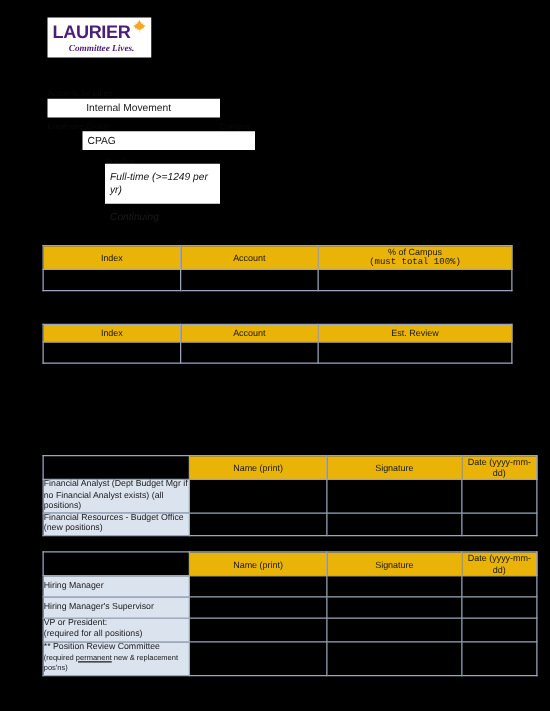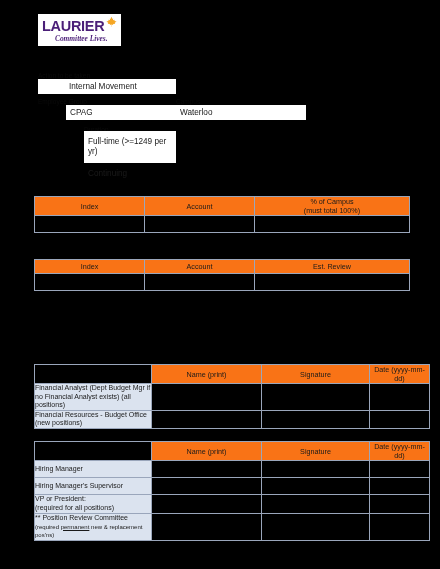--- a/index.html
+++ b/index.html
@@ -90,47 +90,49 @@
     font-family: "Liberation Sans", sans-serif;
     line-height: 10px;
   }
   .field-box.two-line {
     display: block;
     padding-top: 6px;
   }
   .field-box.two-line .line {
     display: block;
     margin-bottom: 12px;
+    font-style: italic;
   }
 
   
   .tbl {
     position: absolute;
     border-collapse: collapse;
     table-layout: fixed;
     font-family: "Liberation Sans", sans-serif;
   }
   .tbl th, .tbl td {
     border: 0.7px solid #9aa6bb;
     padding: 0;
     margin: 0;
   }
   .hdr-cell {
-    background: #f97316;
+    background: #eab308;
     color: #1a1a1a;
     font-size: 7.2px;
     font-weight: normal;
     text-align: center;
     line-height: 9px;
     padding: 3px 2px;
     vertical-align: middle;
   }
   .hdr-cell .sub {
     display: block;
     font-size: 7.2px;
+    font-family: Liberation Mono, monospace;
   }
   .empty-cell {
     background: transparent;
     border: 0.7px solid #9aa6bb;
   }
   .blank-head {
     background: transparent;
     border: none;
   }
   .row-label {
@@ -171,21 +173,20 @@
     <div class="logo-tag">Committee Lives.</div>
   </div>
 
   <div class="field-label" style="left:22px; top:72px;">Action to be taken</div>
   <div class="field-box" style="left:22px; top:79px; width:138px; height:15px;padding-left:31px;">Internal Movement</div>
 
   <div class="field-label" style="left:22px; top:98px;">Employee Group</div>
   <div class="field-box" style="left:22px; top:105px; width:138px; height:15px;margin-left:28px;">CPAG</div>
 
   <div class="field-label" style="left:160px; top:98px;">Campus</div>
-  <div class="field-box" style="left:160px; top:105px; width:130px; height:15px;">Waterloo</div>
 
   <div class="field-label" style="left:68px; top:126px;">Duration</div>
   <div class="field-box two-line" style="left:68px; top:131px; width:92px; height:32px;">
     <span class="line">Full-time (&gt;=1249 per yr)</span>
     <span class="line">Continuing</span>
   </div>
 
   <table class="tbl" style="left:18px; top:196px; width:375px;">
     <colgroup>
         <col style="width:110px">

